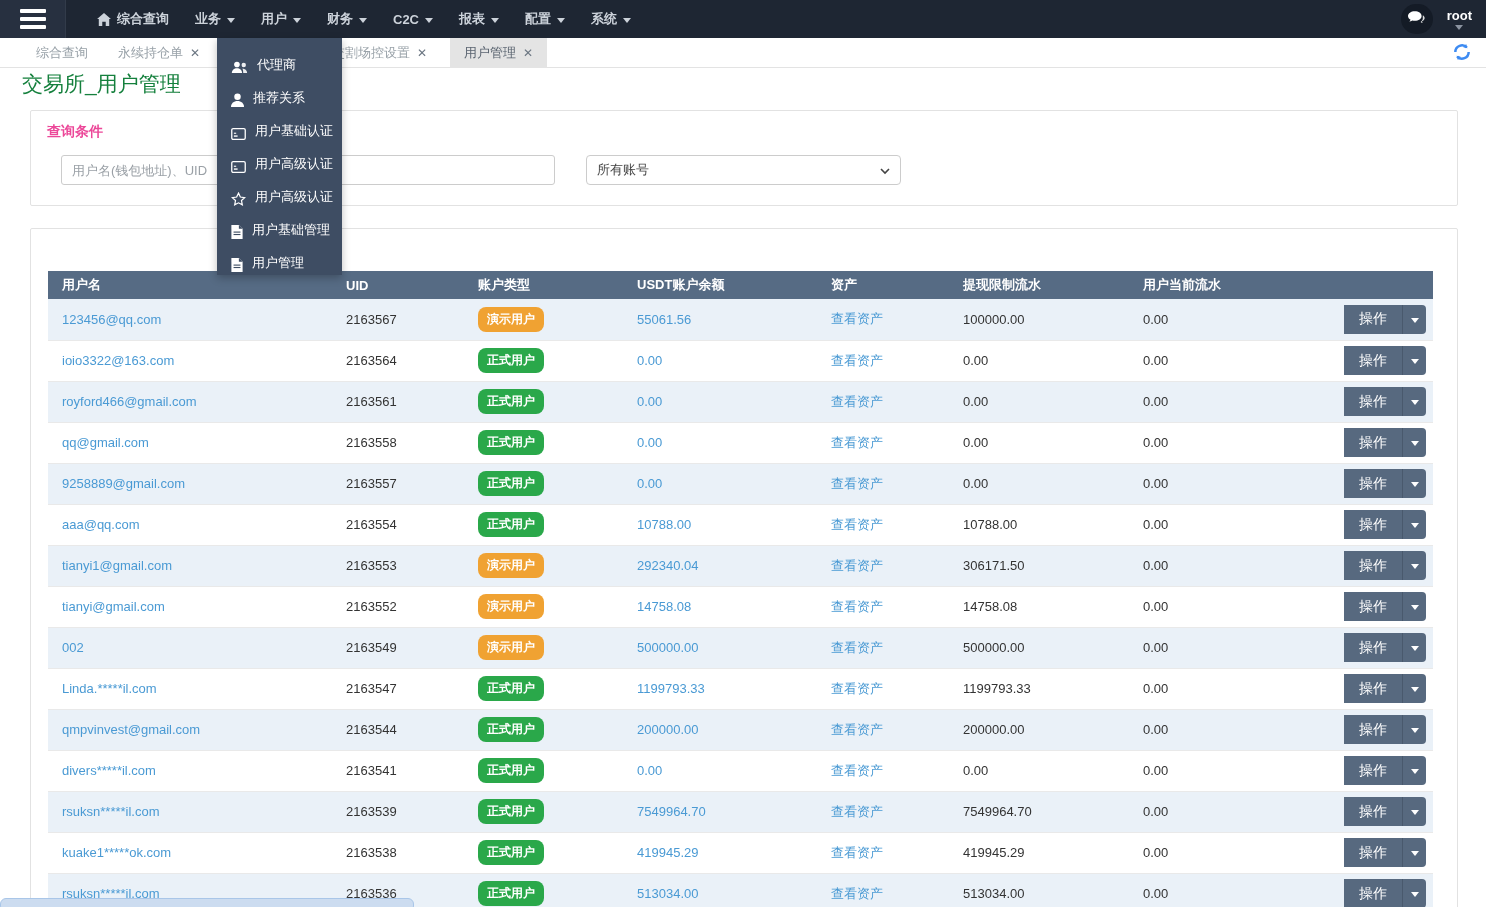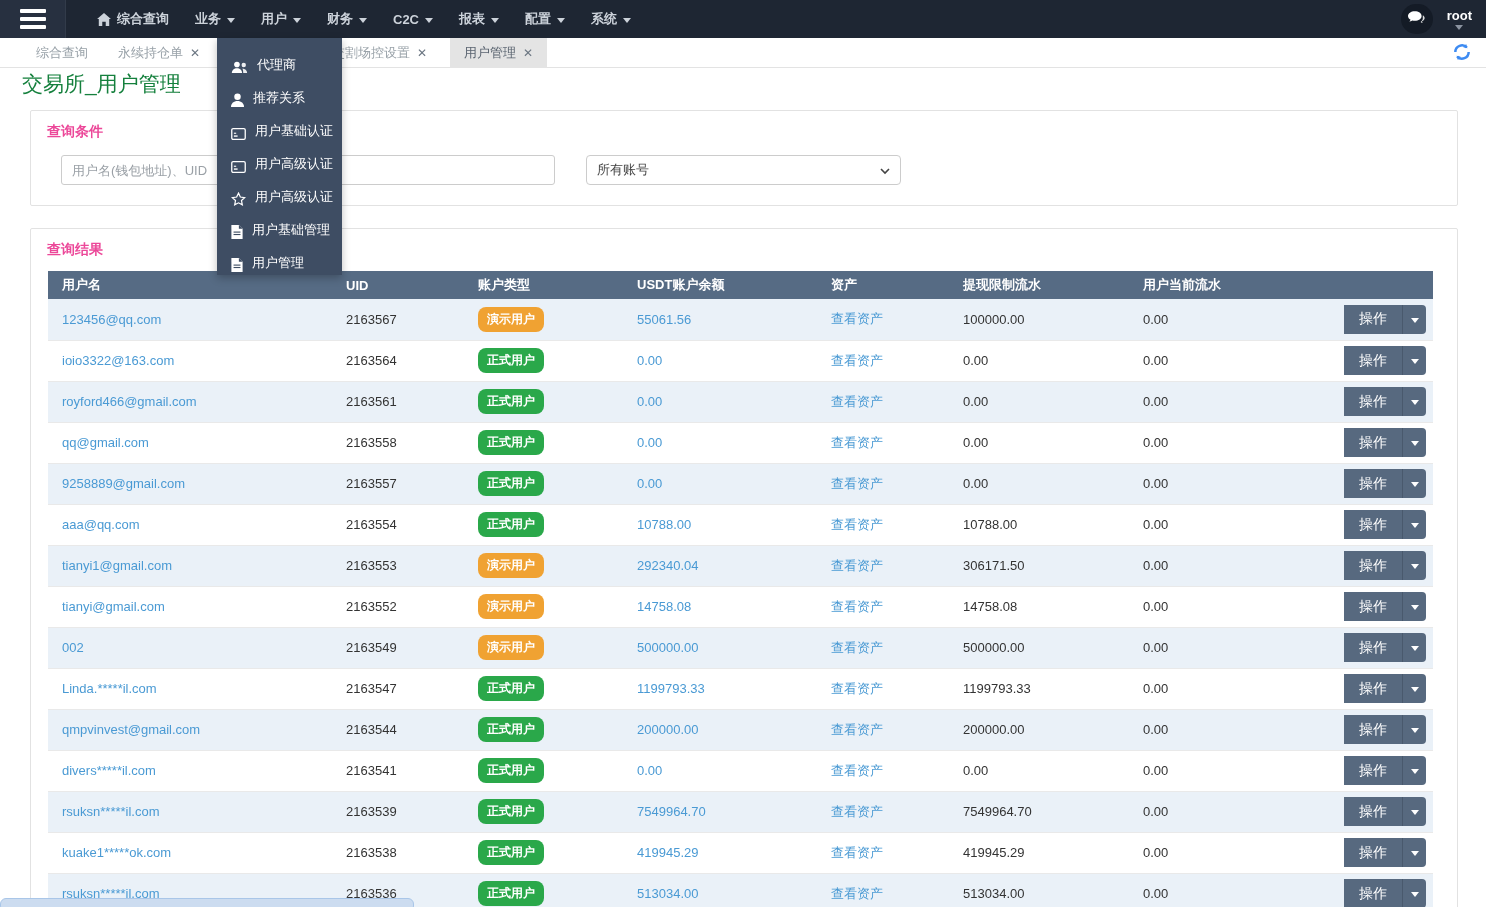--- a/index.html
+++ b/index.html
@@ -161,21 +161,20 @@
         <span>
           <svg width="12" height="12" viewBox="0 0 12 12">
               <path fill="none" stroke="#444" stroke-width="1.6" d="M2 4l4 4 4-4"></path>
             </svg>
         </span>
       </div>
     </div>
   </div>
 
   <div class="panel panel-results">
-    <div class="panel-heading">查询结果</div>
     <div class="tbl-wrap">
       <table class="grid">
         <colgroup>
           <col style="width:284px">
             <col style="width:132px">
             <col style="width:159px">
             <col style="width:194px">
           <col style="width:132px">
             <col style="width:180px">
             <col style="width:173px">

